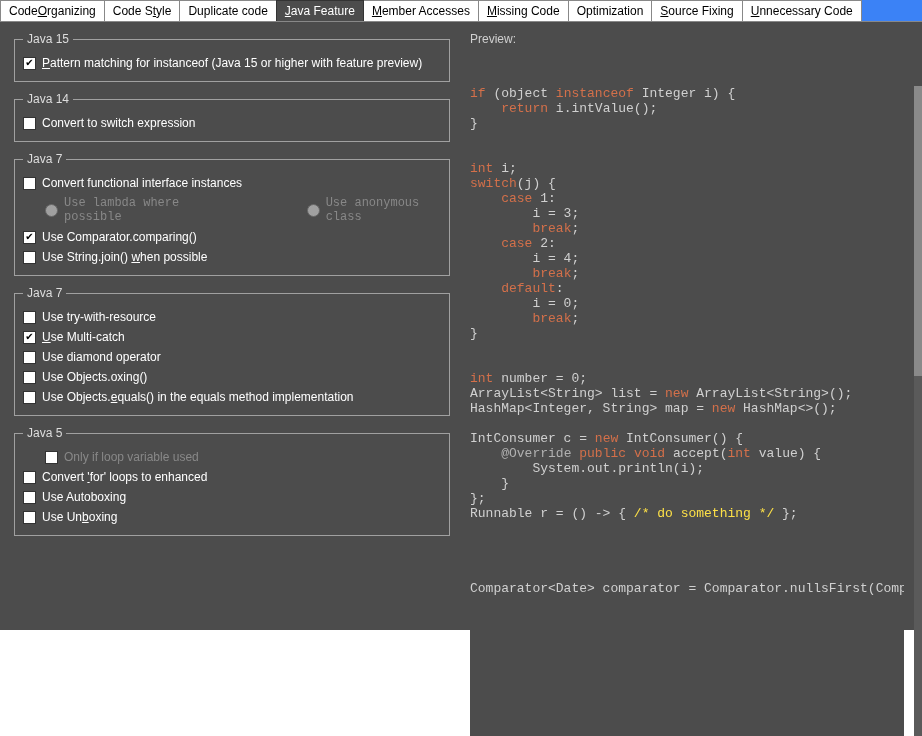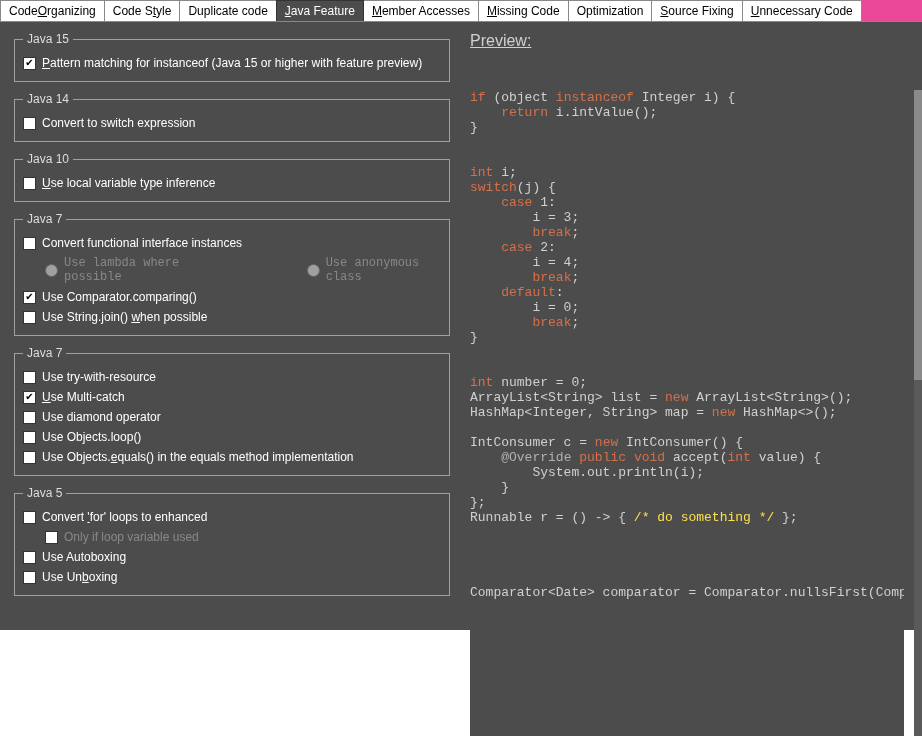--- a/index.html
+++ b/index.html
@@ -6,21 +6,21 @@
   body {
     font-family: "Segoe UI", Tahoma, sans-serif;
     font-size: 12px;
     background: #ffffff;
     width: 922px;
     height: 736px;
     overflow: hidden;
   }
   .tabs {
     display: flex;
-    background: #ec4899;
+    background: #3b82f6;
     border-bottom: 1px solid #888;
     height: 22px;
     align-items: stretch;
   }
   .tab {
     padding: 2px 8px;
     border: 1px solid #888;
     border-bottom: none;
     background: #ffffff;
     margin-right: -1px;
@@ -93,24 +93,23 @@
     height: 13px;
     border-radius: 50%;
     background: #a0a0a0;
     border: 1px solid #666;
     margin-right: 6px;
     flex-shrink: 0;
   }
   .indent { padding-left: 22px; }
   .radiorow { display: flex; gap: 90px; padding-left: 22px; font-family: Liberation Mono, monospace; }
   .preview-label {
-    font-size: 16px;
+    font-size: 12px;
     color: #d0d0d0;
     margin-bottom: 2px;
-    text-decoration: underline;
   }
   .code-wrap { flex:1; position: relative; margin-top: 38px; }
   .code {
     background: #4c4c4c;
     color: #d0d0d0;
     font-family: Consolas, "Courier New", monospace;
     font-size: 13px;
     line-height: 15px;
     white-space: pre;
     overflow: hidden;
@@ -184,27 +183,20 @@
         </div>
       </fieldset>
       <fieldset>
         <legend>Java 14</legend>
         <div class="row">
           <div class="check"></div>
           <span>Convert to switch expression</span>
         </div>
       </fieldset>
       <fieldset>
-        <legend>Java 10</legend>
-        <div class="row">
-          <div class="check"></div>
-          <span><span class="un">U</span>se local variable type inference</span>
-        </div>
-      </fieldset>
-      <fieldset>
         <legend>Java 7</legend>
         <div class="row">
           <div class="check"></div>
           <span>Convert functional interface instances</span>
         </div>
         <div class="radiorow row disabled">
           <div style="display: flex; align-items: center;">
             <div class="radio"></div>
             <span>Use lambda where possible</span>
           </div>
@@ -231,36 +223,36 @@
         <div class="row">
           <div class="check checked"></div>
           <span><span class="un">U</span>se Multi-catch</span>
         </div>
         <div class="row">
           <div class="check"></div>
           <span>Use diamond operator</span>
         </div>
         <div class="row">
           <div class="check"></div>
-          <span>Use Objects.loop()</span>
+          <span>Use Objects.oxing()</span>
         </div>
         <div class="row">
           <div class="check"></div>
           <span>Use Objects.<span class="un">e</span>quals() in the equals method implementation</span>
         </div>
       </fieldset>
       <fieldset>
         <legend>Java 5</legend>
+        <div class="row indent disabled">
+          <div class="check"></div>
+          <span>Only if loop variable used</span>
+        </div>
         <div class="row">
           <div class="check"></div>
           <span>Convert <span class="un">'</span>for' loops to enhanced</span>
-        </div>
-        <div class="row indent disabled">
-          <div class="check"></div>
-          <span>Only if loop variable used</span>
         </div>
         <div class="row">
           <div class="check"></div>
           <span>Use Autoboxing</span>
         </div>
         <div class="row">
           <div class="check"></div>
           <span>Use Un<span class="un">b</span>oxing</span>
         </div>
       </fieldset>

